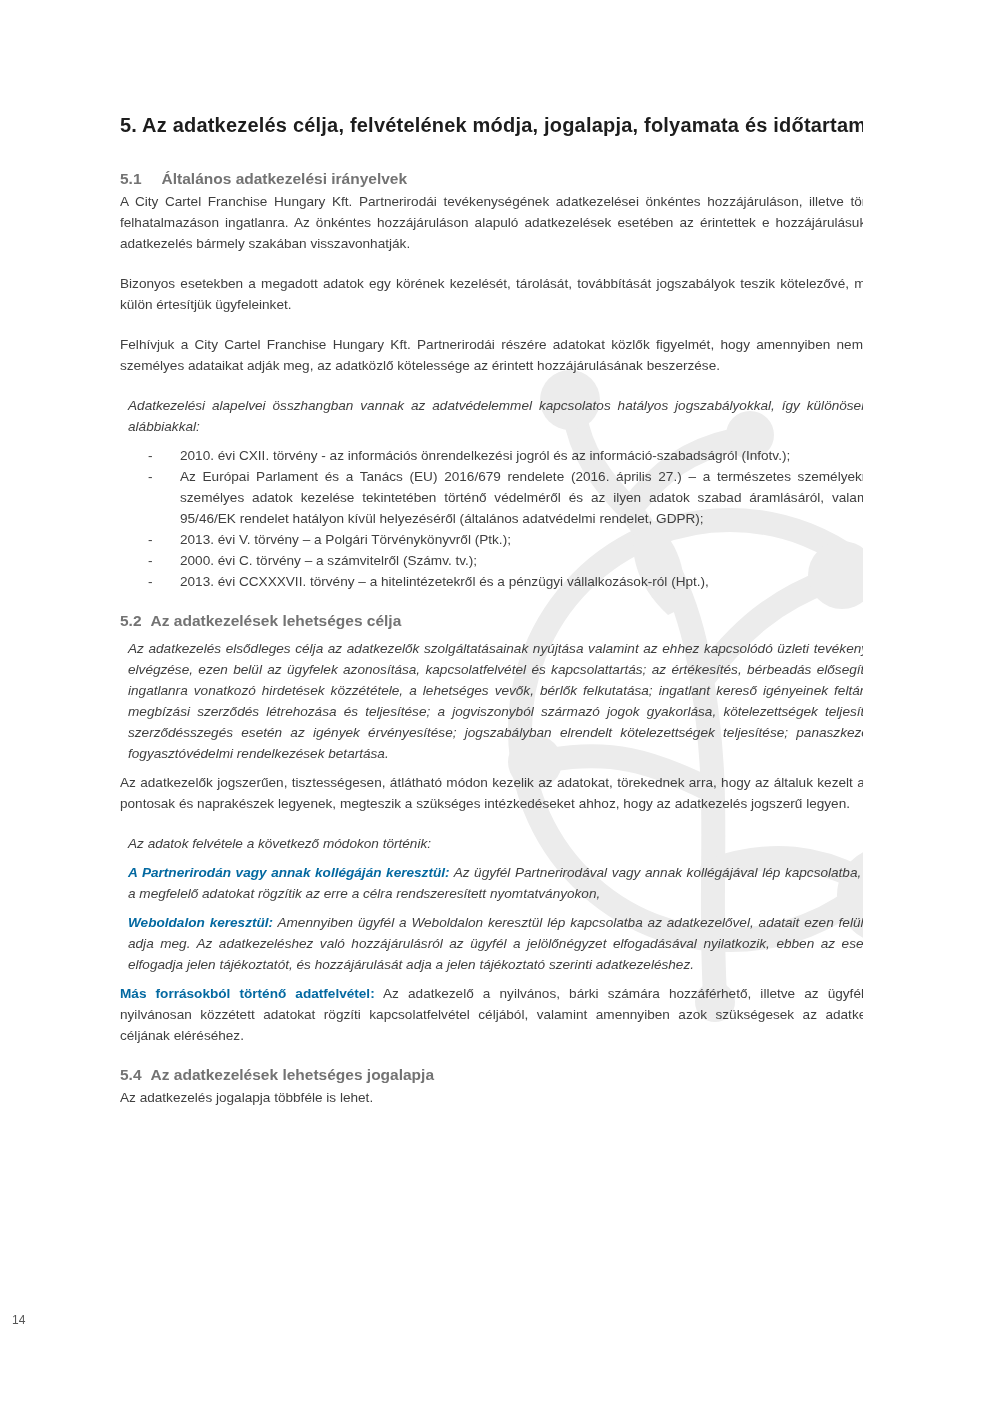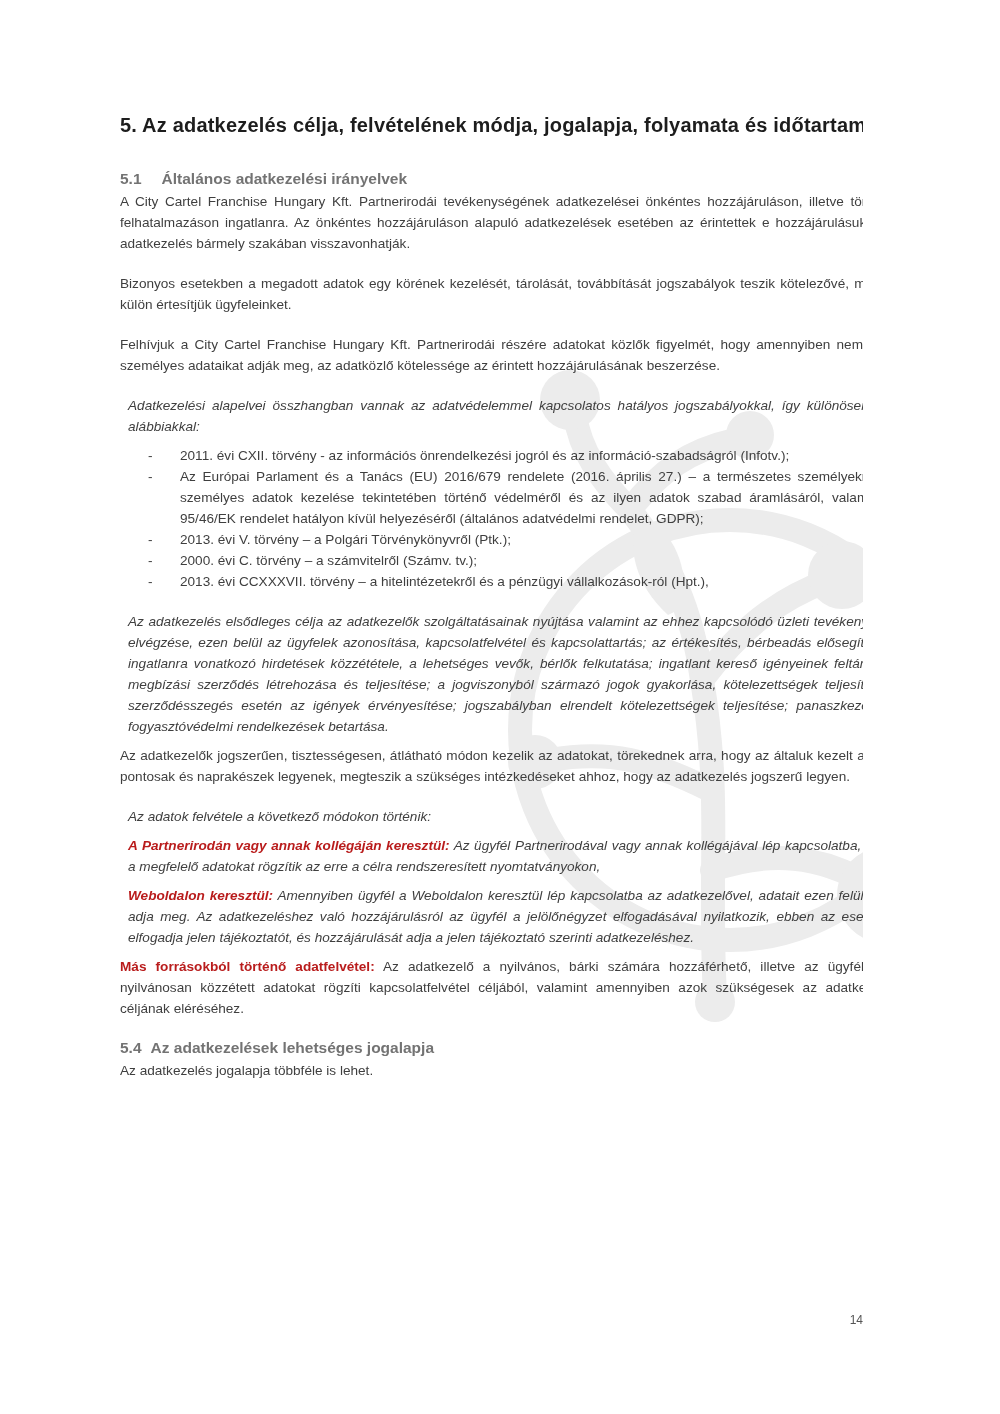--- a/index.html
+++ b/index.html
@@ -41,44 +41,44 @@
   }
   h2 .num{ margin-right:9px; }
   h2 .num-wide{ margin-right:20px; }
   p{
     font-size:13.6px;
     line-height:21px;
     text-align:justify;
     margin:0 0 19px 0;
   }
   p.tight{ margin:8px;font-style:italic; }
-  p b{ color:#b91c1c; }
+  p b{ color:#0369a1; }
   ul.dash{
     list-style:none;
     margin:0 0 19px 0;
     padding:0 0 0 60px;
   }
   ul.dash li{
     position:relative;
     font-size:13.6px;
     line-height:21px;
     text-align:justify;
   }
   ul.dash li::before{
     content:"-";
     position:absolute;
     left:-32px;
     top:0;
     color:#3f3f3f;
   }
   .page-number{
     position:absolute;
-    left:0; right:0;
+    left:12px; right:0;
     top:1313px;
-    text-align:right;
+    text-align:left;
     font-size:12px;
     color:#555555;
     z-index:1;
   }
 </style>
 </head>
 <body>
 
 <div class="page">
 
@@ -106,27 +106,28 @@
   <div class="content">
 
     <h1>5. Az adatkezelés célja, felvételének módja, jogalapja, folyamata és időtartama</h1>
 
     <h2><span class="num num-wide">5.1</span><span>Általános adatkezelési irányelvek</span></h2>
     <p>A City Cartel Franchise Hungary Kft. Partnerirodái tevékenységének adatkezelései önkéntes hozzájáruláson, illetve törvényi felhatalmazáson ingatlanra. Az önkéntes hozzájáruláson alapuló adatkezelések esetében az érintettek e hozzájárulásukat az adatkezelés bármely szakában visszavonhatják.</p>
     <p>Bizonyos esetekben a megadott adatok egy körének kezelését, tárolását, továbbítását jogszabályok teszik kötelezővé, melyről külön értesítjük ügyfeleinket.</p>
     <p>Felhívjuk a City Cartel Franchise Hungary Kft. Partnerirodái részére adatokat közlők figyelmét, hogy amennyiben nem saját személyes adataikat adják meg, az adatközlő kötelessége az érintett hozzájárulásának beszerzése.</p>
     <p class="tight">Adatkezelési alapelvei összhangban vannak az adatvédelemmel kapcsolatos hatályos jogszabályokkal, így különösen az alábbiakkal:</p>
     <ul class="dash">
-      <li>2011. évi CXII. törvény - az információs önrendelkezési jogról és az információ-szabadságról (Infotv.);</li>
+      <li>2010. évi CXII. törvény - az információs önrendelkezési jogról és az információ-szabadságról (Infotv.);</li>
       <li>Az Európai Parlament és a Tanács (EU) 2016/679 rendelete (2016. április 27.) – a természetes személyeknek a személyes adatok kezelése tekintetében történő védelméről és az ilyen adatok szabad áramlásáról, valamint a 95/46/EK rendelet hatályon kívül helyezéséről (általános adatvédelmi rendelet, GDPR);</li>
       <li>2013. évi V. törvény – a Polgári Törvénykönyvről (Ptk.);</li>
       <li>2000. évi C. törvény – a számvitelről (Számv. tv.);</li>
       <li>2013. évi CCXXXVII. törvény – a hitelintézetekről és a pénzügyi vállalkozások-ról (Hpt.),</li>
     </ul>
 
+    <h2><span class="num">5.2</span><span>Az adatkezelések lehetséges célja</span></h2>
     <p class="tight">Az adatkezelés elsődleges célja az adatkezelők szolgáltatásainak nyújtása valamint az ehhez kapcsolódó üzleti tevékenység elvégzése, ezen belül az ügyfelek azonosítása, kapcsolatfelvétel és kapcsolattartás; az értékesítés, bérbeadás elősegítése; ingatlanra vonatkozó hirdetések közzététele, a lehetséges vevők, bérlők felkutatása; ingatlant kereső igényeinek feltárása; megbízási szerződés létrehozása és teljesítése; a jogviszonyból származó jogok gyakorlása, kötelezettségek teljesítése; szerződésszegés esetén az igények érvényesítése; jogszabályban elrendelt kötelezettségek teljesítése; panaszkezelés, fogyasztóvédelmi rendelkezések betartása.</p>
     <p>Az adatkezelők jogszerűen, tisztességesen, átlátható módon kezelik az adatokat, törekednek arra, hogy az általuk kezelt adatok pontosak és naprakészek legyenek, megteszik a szükséges intézkedéseket ahhoz, hogy az adatkezelés jogszerű legyen.</p>
 
     <p class="tight">Az adatok felvétele a következő módokon történik:</p>
     <p class="tight"><b>A Partnerirodán vagy annak kollégáján keresztül:</b><span> Az ügyfél Partnerirodával vagy annak kollégájával lép kapcsolatba, akik a megfelelő adatokat rögzítik az erre a célra rendszeresített nyomtatványokon,</span></p>
     <p class="tight"><b>Weboldalon keresztül:</b><span> Amennyiben ügyfél a Weboldalon keresztül lép kapcsolatba az adatkezelővel, adatait ezen felületen adja meg. Az adatkezeléshez való hozzájárulásról az ügyfél a jelölőnégyzet elfogadásával nyilatkozik, ebben az esetben elfogadja jelen tájékoztatót, és hozzájárulását adja a jelen tájékoztató szerinti adatkezeléshez.</span></p>
     <p><b>Más forrásokból történő adatfelvétel:</b><span> Az adatkezelő a nyilvános, bárki számára hozzáférhető, illetve az ügyfél által nyilvánosan közzétett adatokat rögzíti kapcsolatfelvétel céljából, valamint amennyiben azok szükségesek az adatkezelés céljának eléréséhez.</span></p>
 
     <h2><span class="num">5.4</span><span>Az adatkezelések lehetséges jogalapja</span></h2>
     <p>Az adatkezelés jogalapja többféle is lehet.</p>

